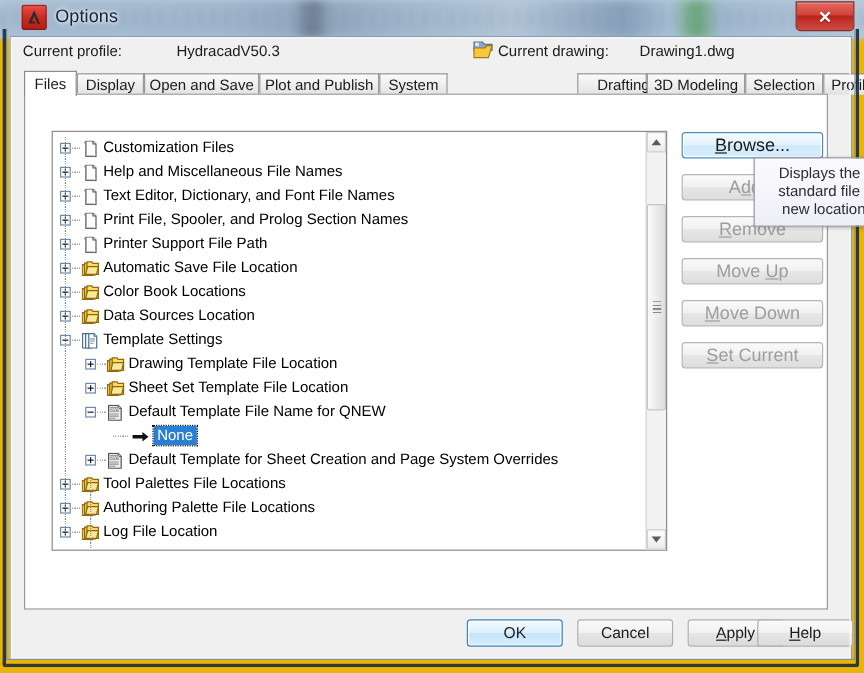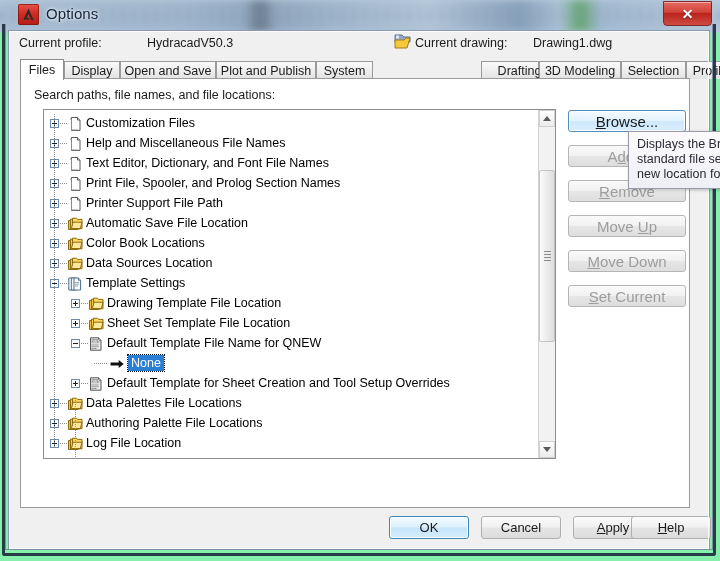--- a/index.html
+++ b/index.html
@@ -3,21 +3,21 @@
 <meta charset="utf-8">
 <style>
   html,body{margin:0;padding:0;}
   body{
     width:720px;height:561px;overflow:hidden;
     font-family:"Liberation Sans", sans-serif;
     background:#ffffff;
     -webkit-font-smoothing:antialiased;
   }
   
-  #screen{position:relative;width:720px;height:561px;overflow:hidden;background:#86efac;}
+  #screen{position:relative;width:720px;height:561px;overflow:hidden;background:#eab308;text-align:center;}
   .glass-bg{
     position:absolute;left:0;top:0;width:720px;height:32px;
     background:
       linear-gradient(to bottom,#b9cbdd 0%,#a8bed4 38%,#9fb7cf 52%,#b3c7da 100%);
   }
   .glass-blurband{
     position:absolute;left:0;top:0;width:720px;height:32px;
     filter:blur(4px);opacity:.85;
     background:
       linear-gradient(to right,
@@ -273,21 +273,20 @@
         </div>
         <div class="tab" style="left: 601px; width: 65px;">
           <span>Selection</span>
         </div>
         <div class="tab" style="left: 666px; width: 55px;">
           <span>Profiles</span>
         </div>
       </div>
 
     <div class="tabpage">
-      <div class="page-caption">Search paths, file names, and file locations:</div>
 
       <div class="tree-box">
         <div class="tree-inner" id="tree-inner">
             <div class="node" style="left: 6px; top: 4px;">
               <span class="exp plus"></span>
               <span class="dots-h"></span>
               <span class="icon"><svg width="15" height="14" viewBox="0 0 15 14">
                   <path d="M3.5 0.5 h6 l2.5 2.5 v10.5 h-8.5 z" fill="#ffffff" stroke="#5a5a5a"></path>
                   <path d="M9.5 0.5 v2.5 h2.5" fill="#e8e8e8" stroke="#5a5a5a"></path>
                   <path d="M2 2 h1.5 v11 h6.8" fill="none" stroke="#8a8a8a"></path>
@@ -423,32 +422,32 @@
             <div class="node" style="left: 27px; top: 264px;">
               <span class="exp plus"></span>
               <span class="dots-h"></span>
               <span class="icon"><svg width="15" height="14" viewBox="0 0 15 14">
                   <path d="M1.5 0.8 h8 l2.5 2.5 v9.9 h-10.5 z" fill="#efefef" stroke="#555"></path>
                   <path d="M9.5 0.8 v2.5 h2.5" fill="#d8d8d8" stroke="#555"></path>
                   <rect x="2.3" y="2.1" width="8" height="4.1" fill="#9a9a9a"></rect>
                   <text x="6.3" y="5.6" font-size="3.6" fill="#ffffff" text-anchor="middle" font-family="sans-serif">DWT</text>
                   <path d="M2.3 8 h7.6 M2.3 9.8 h7.6 M2.3 11.6 h5" stroke="#8f8f8f" stroke-width="0.9"></path>
                 </svg></span>
-              <span class="nlabel">Default Template for Sheet Creation and Tool Setup Overrides</span>
+              <span class="nlabel">Default Template for Sheet Creation and Page System Overrides</span>
             </div>
             <div class="node" style="left: 6px; top: 284px;">
               <span class="exp plus"></span>
               <span class="dots-h"></span>
               <span class="icon"><svg width="15" height="14" viewBox="0 0 15 14">
                   <path d="M0.5 3.5 h4 l1 1.2 h4 v7.8 h-9 z" fill="#f3c23a" stroke="#8c6a10"></path>
                   <path d="M2.5 2.2 h4 l1 1.2 h4 v8.6 h-9 z" fill="#f7ce4e" stroke="#8c6a10"></path>
                   <path d="M4.5 1.2 h4 l1 1.2 h4.5 v9.3 h-9.5 z" fill="#ffd95e" stroke="#8c6a10"></path>
                   <path d="M5 5.2 h9 l-1.6 6.4 h-9 z" fill="#fde79b" stroke="#8c6a10"></path>
                 </svg></span>
-              <span class="nlabel">Data Palettes File Locations</span>
+              <span class="nlabel">Tool Palettes File Locations</span>
             </div>
             <div class="node" style="left: 6px; top: 304px;">
               <span class="exp plus"></span>
               <span class="dots-h"></span>
               <span class="icon"><svg width="15" height="14" viewBox="0 0 15 14">
                   <path d="M0.5 3.5 h4 l1 1.2 h4 v7.8 h-9 z" fill="#f3c23a" stroke="#8c6a10"></path>
                   <path d="M2.5 2.2 h4 l1 1.2 h4 v8.6 h-9 z" fill="#f7ce4e" stroke="#8c6a10"></path>
                   <path d="M4.5 1.2 h4 l1 1.2 h4.5 v9.3 h-9.5 z" fill="#ffd95e" stroke="#8c6a10"></path>
                   <path d="M5 5.2 h9 l-1.6 6.4 h-9 z" fill="#fde79b" stroke="#8c6a10"></path>
                 </svg></span>

